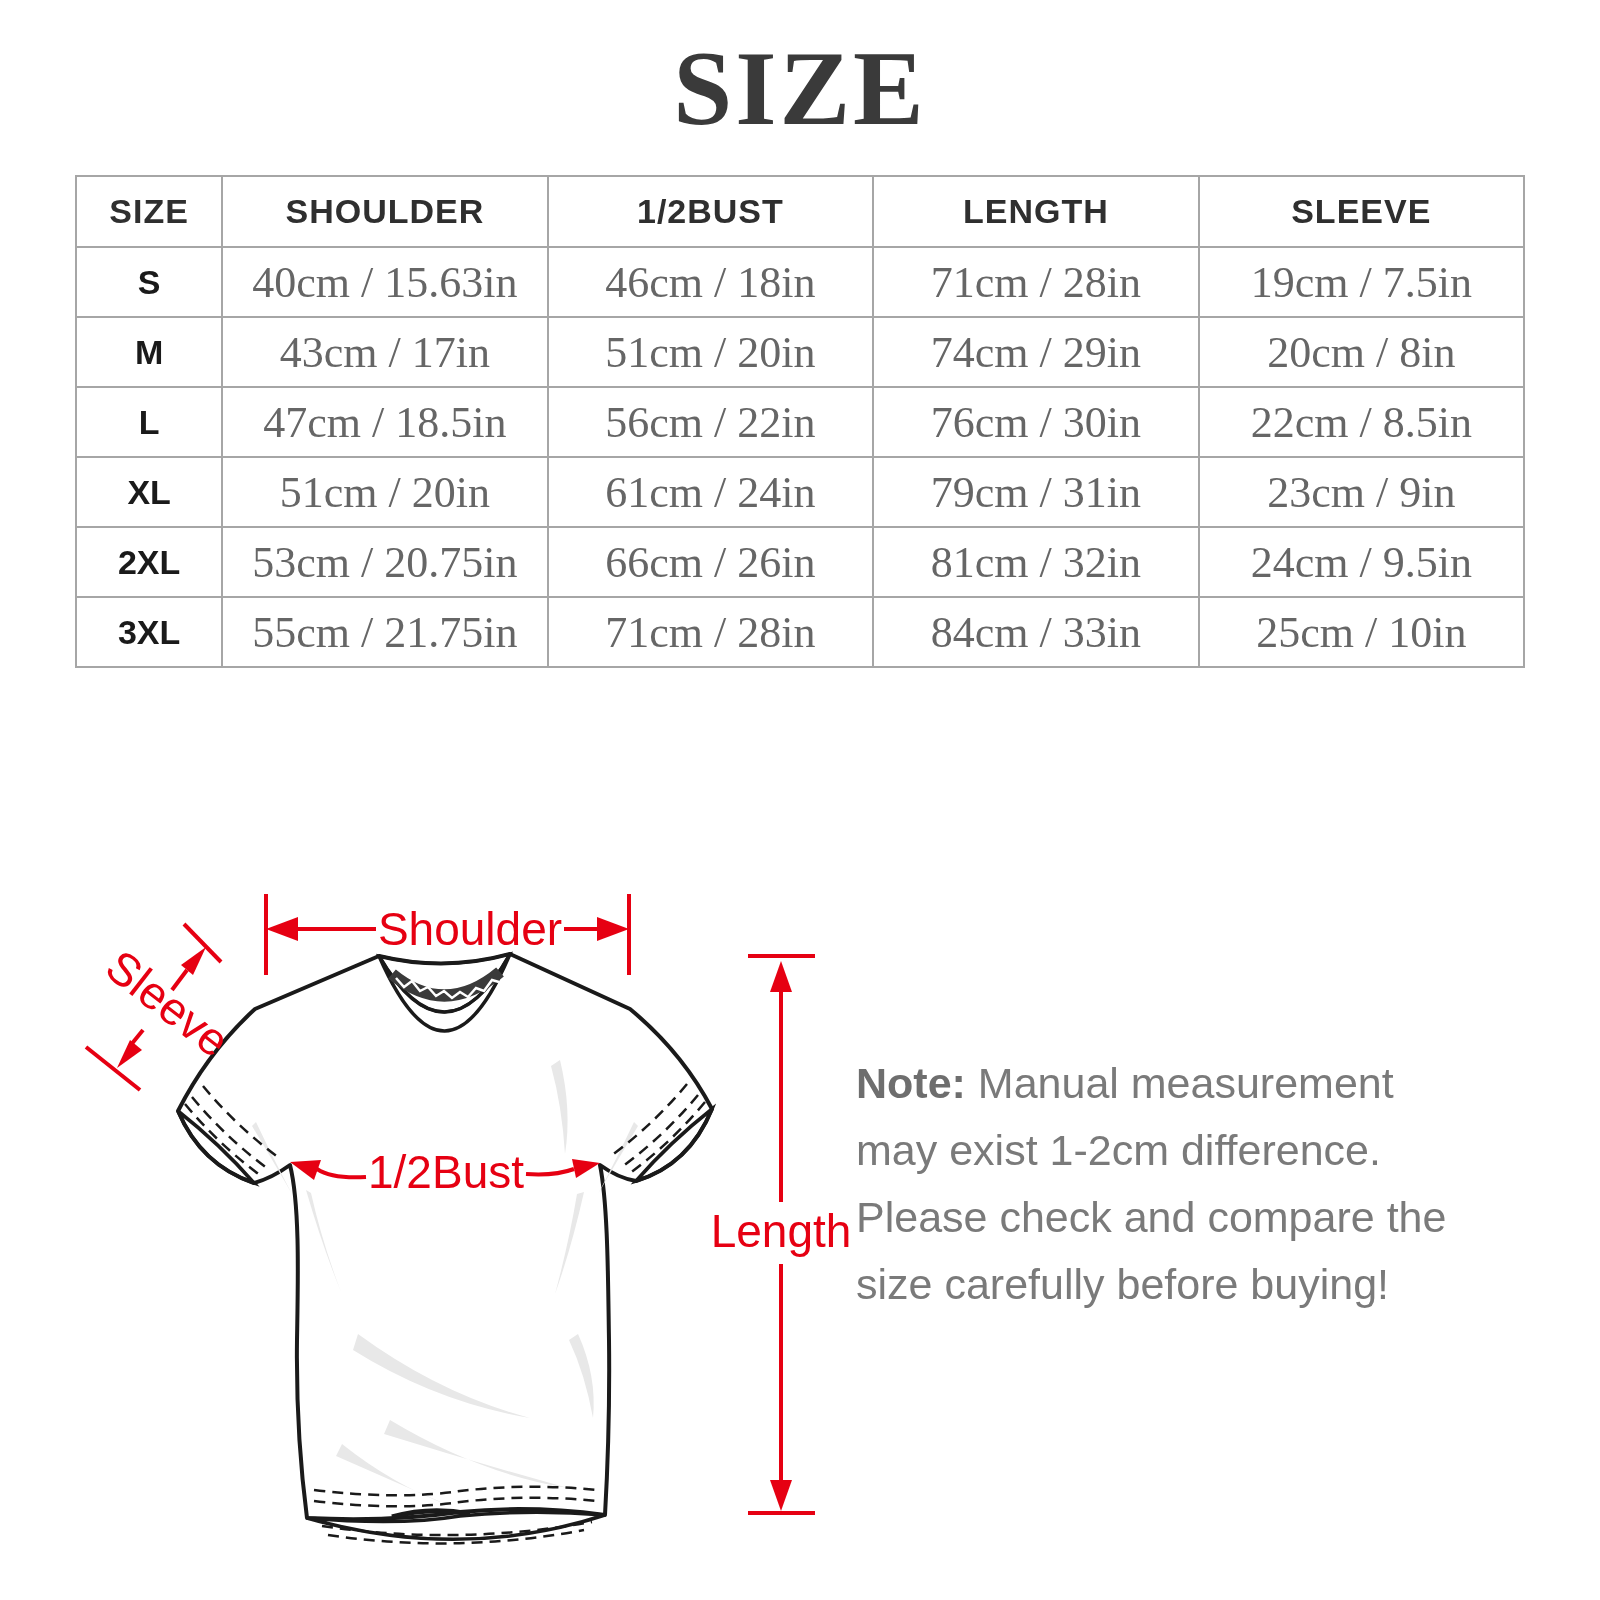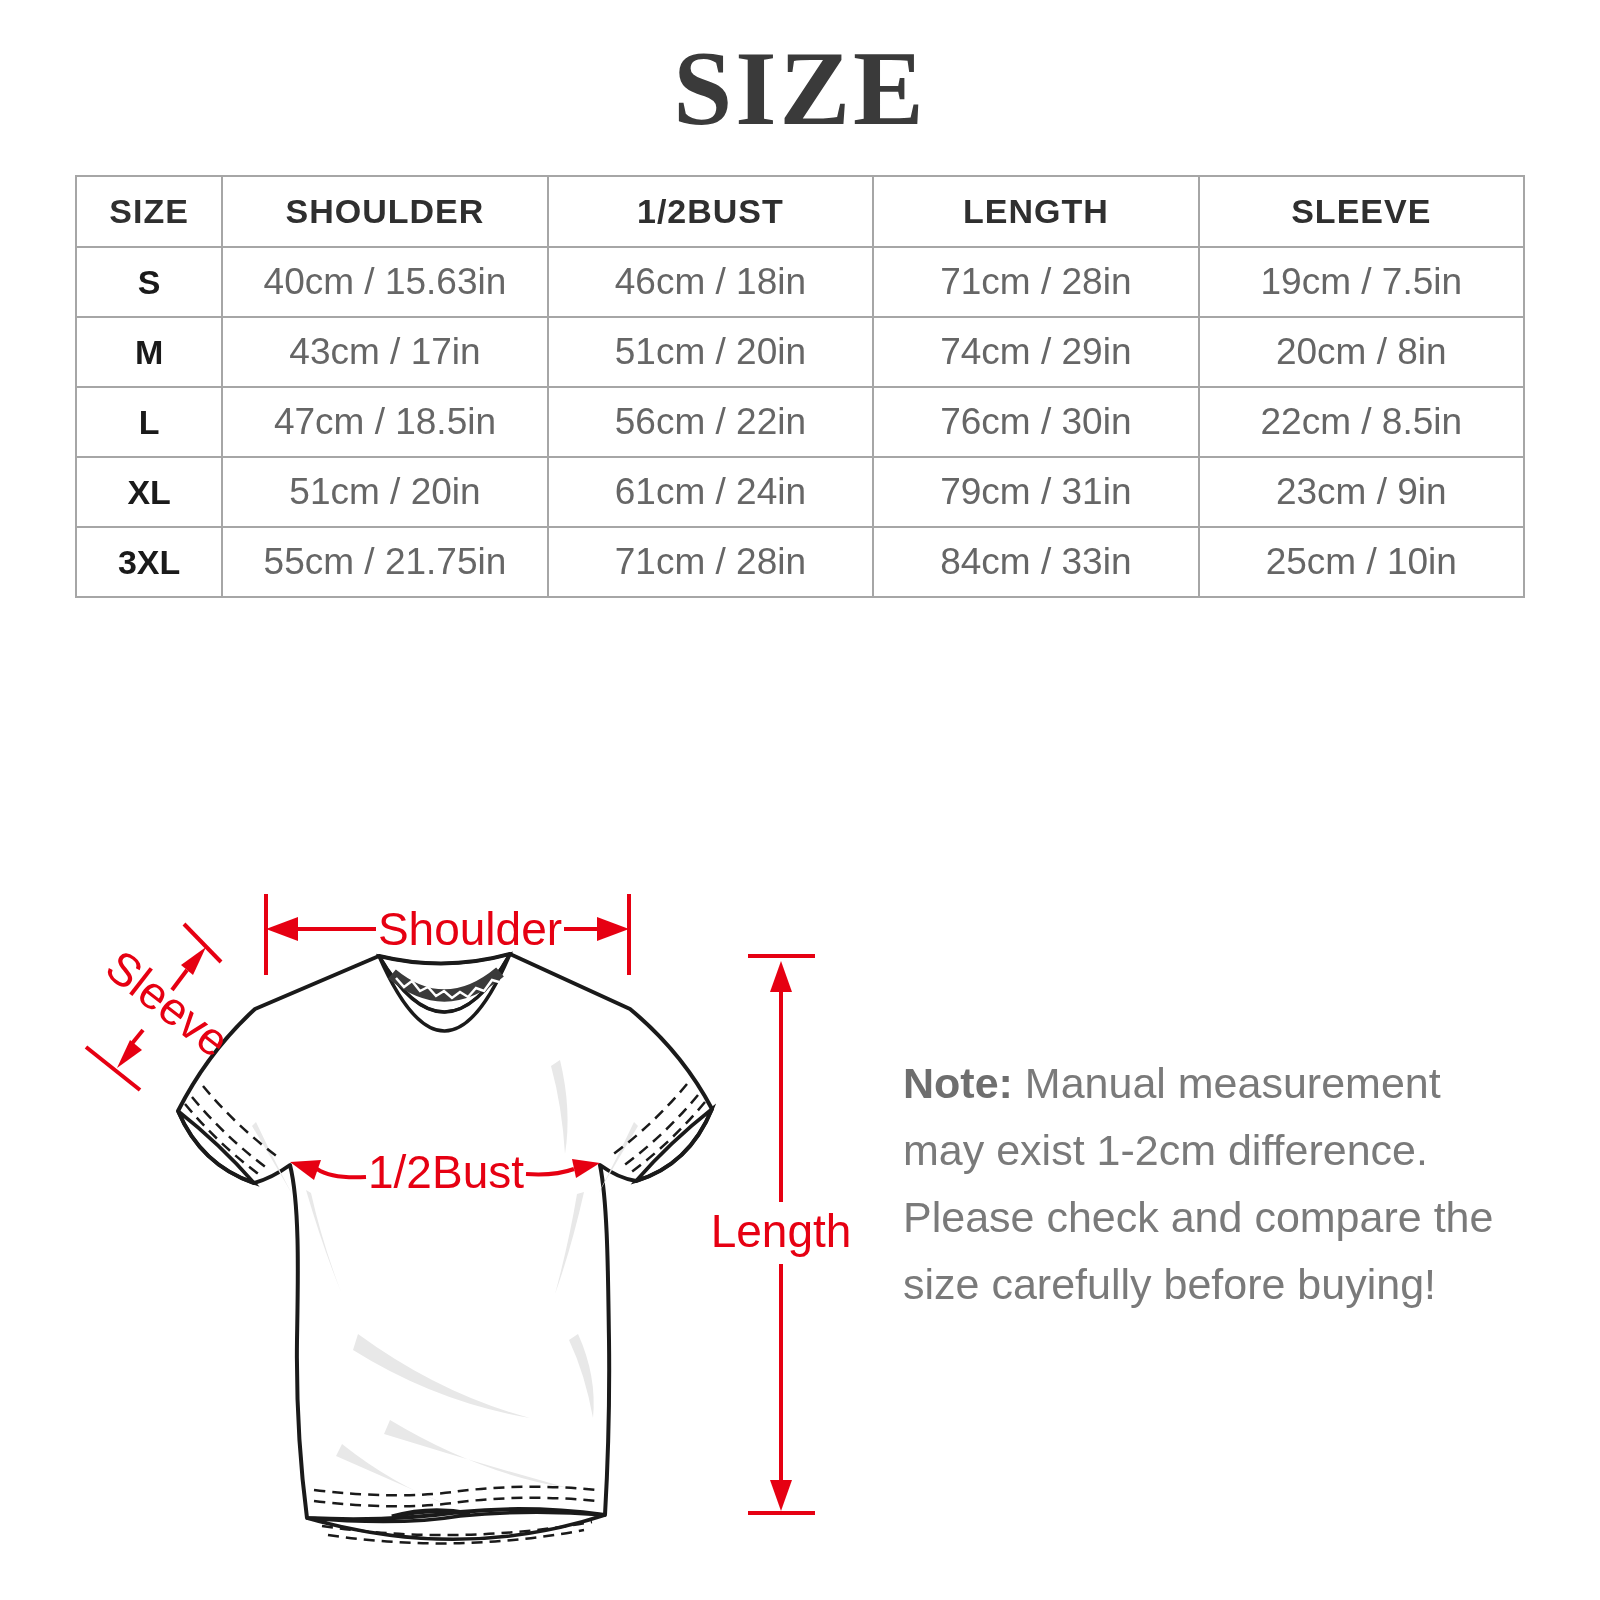--- a/index.html
+++ b/index.html
@@ -29,26 +29,26 @@
   }
   table.size-table th,table.size-table td{
     border:2px solid var(--table-border);
     text-align:center;vertical-align:middle;
     height:70px;padding:0 4px;
   }
   table.size-table th{
     font-size:34px;font-weight:bold;color:var(--header-text);height:71px;letter-spacing:1px;
   }
   td.size-col{font-size:34px;font-weight:bold;color:#1a1a1a;}
-  td.val{font-size:37px;font-weight:normal;color:var(--data-text);}
+  td.val{font-size:44px;font-weight:normal;color:var(--data-text);font-family:Liberation Serif, serif;}
   col.c-size{width:10.1%;}
   col.c-meas{width:22.475%;}
   .diagram{position:absolute;left:60px;top:860px;width:800px;height:720px;}
   .note{
-    position:absolute;left:903px;top:1050px;width:610px;
+    position:absolute;left:856px;top:1050px;width:610px;
     font-size:43px;line-height:67px;color:var(--note-text);
   }
   .note b{font-weight:bold;color:#6e6e6e;}
   
   .shirt-line{stroke:var(--shirt-outline);fill:none;}
   .red-stroke{stroke:var(--accent-red);fill:none;stroke-width:4;}
   .red-fill{fill:var(--accent-red);stroke:none;}
   .red-label{
     fill:var(--accent-red);
     font-family:"Liberation Sans",sans-serif;
@@ -101,20 +101,27 @@
         <td class="val">56cm / 22in</td>
         <td class="val">76cm / 30in</td>
         <td class="val">22cm / 8.5in</td>
       </tr>
       <tr>
         <td class="size-col">XL</td>
         <td class="val">51cm / 20in</td>
         <td class="val">61cm / 24in</td>
         <td class="val">79cm / 31in</td>
         <td class="val">23cm / 9in</td>
+      </tr>
+      <tr>
+        <td class="size-col">2XL</td>
+        <td class="val">53cm / 20.75in</td>
+        <td class="val">66cm / 26in</td>
+        <td class="val">81cm / 32in</td>
+        <td class="val">24cm / 9.5in</td>
       </tr>
       <tr>
         <td class="size-col">3XL</td>
         <td class="val">55cm / 21.75in</td>
         <td class="val">71cm / 28in</td>
         <td class="val">84cm / 33in</td>
         <td class="val">25cm / 10in</td>
       </tr>
     </tbody>
   </table>

